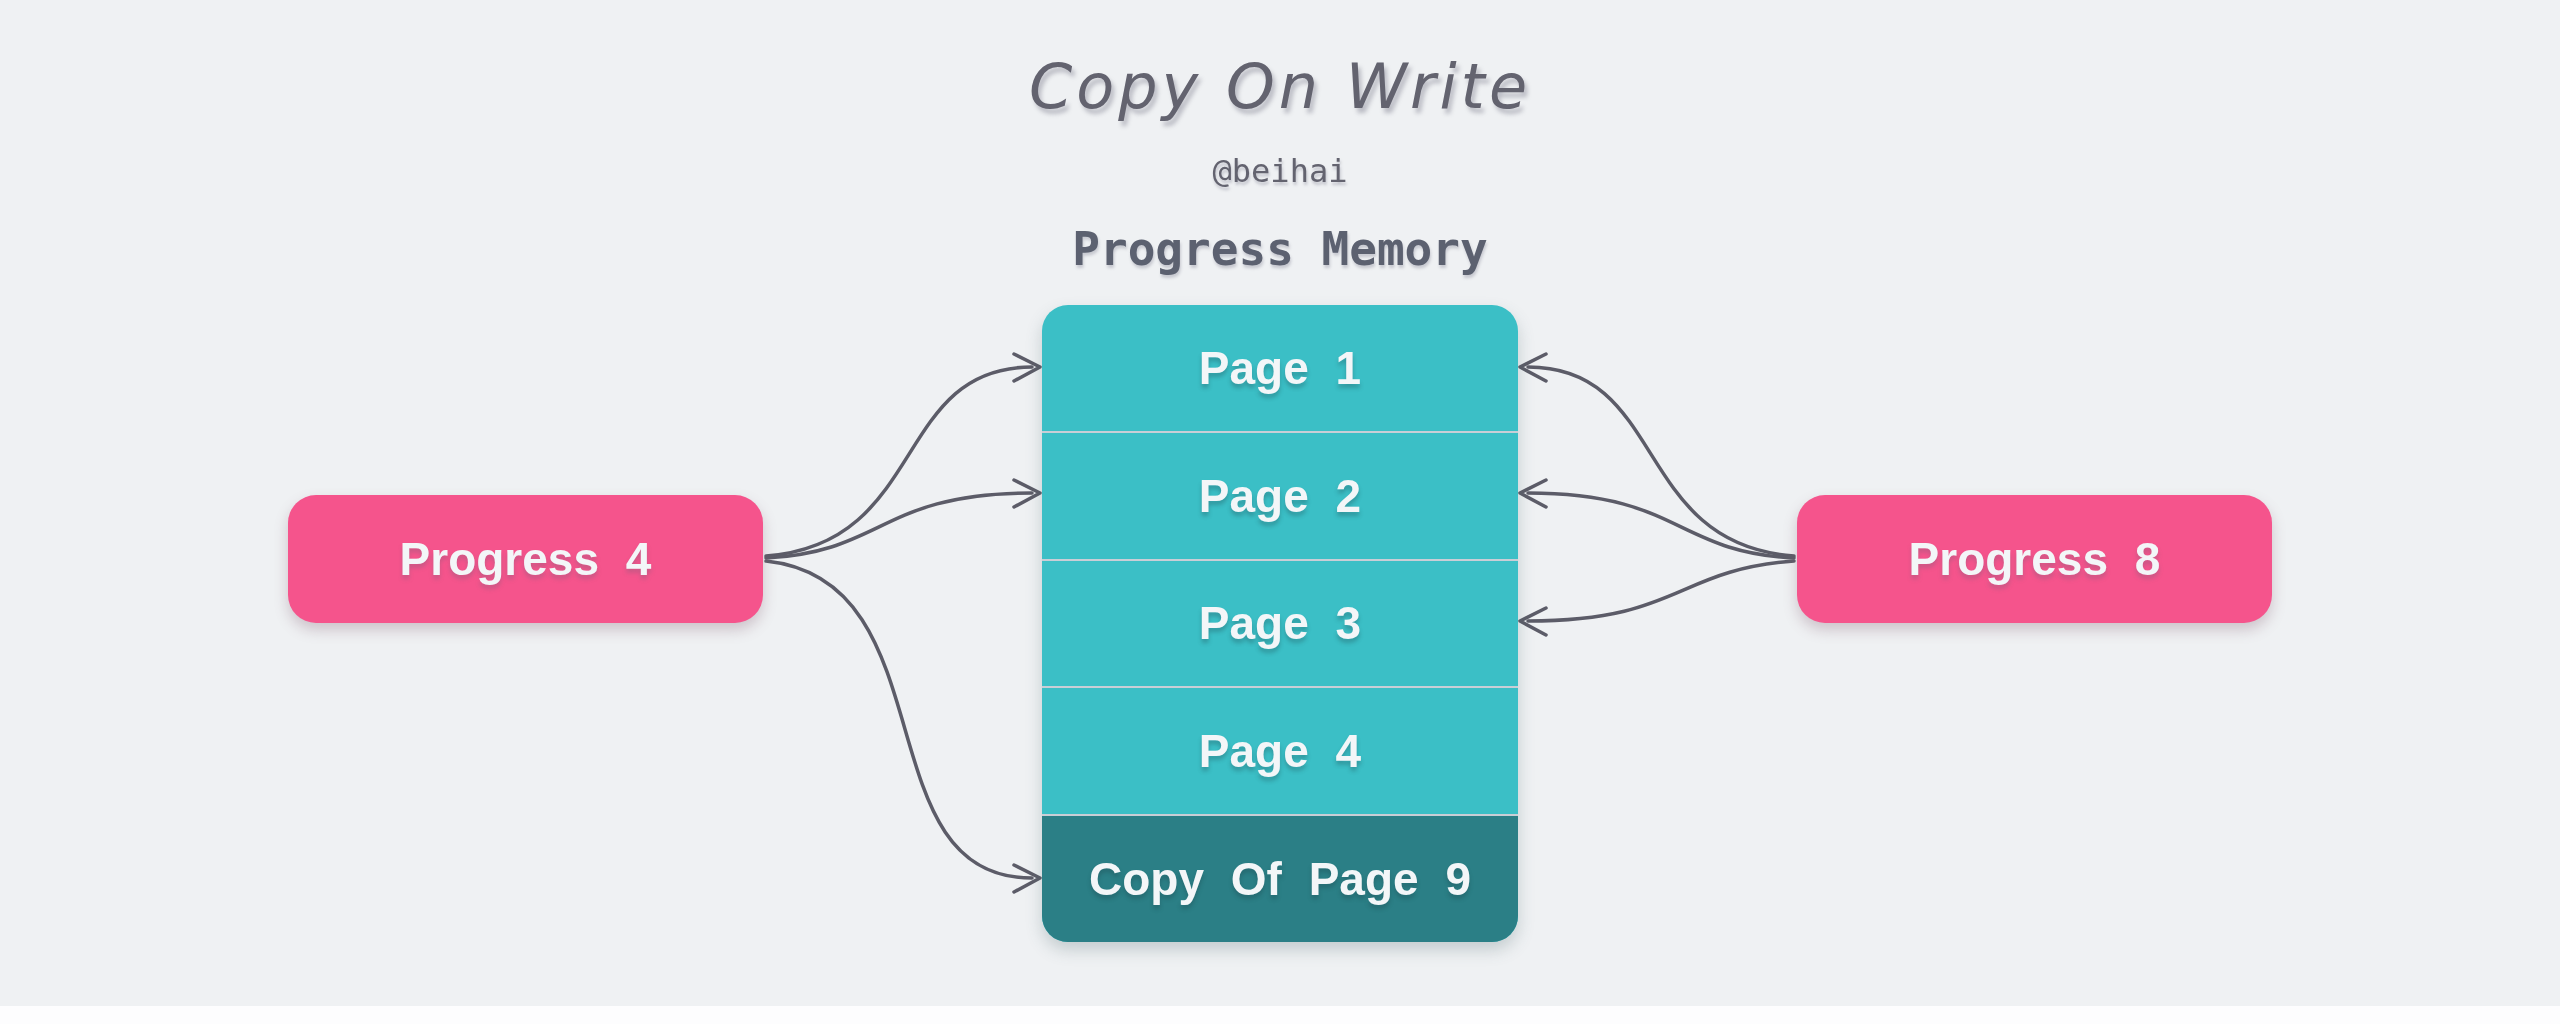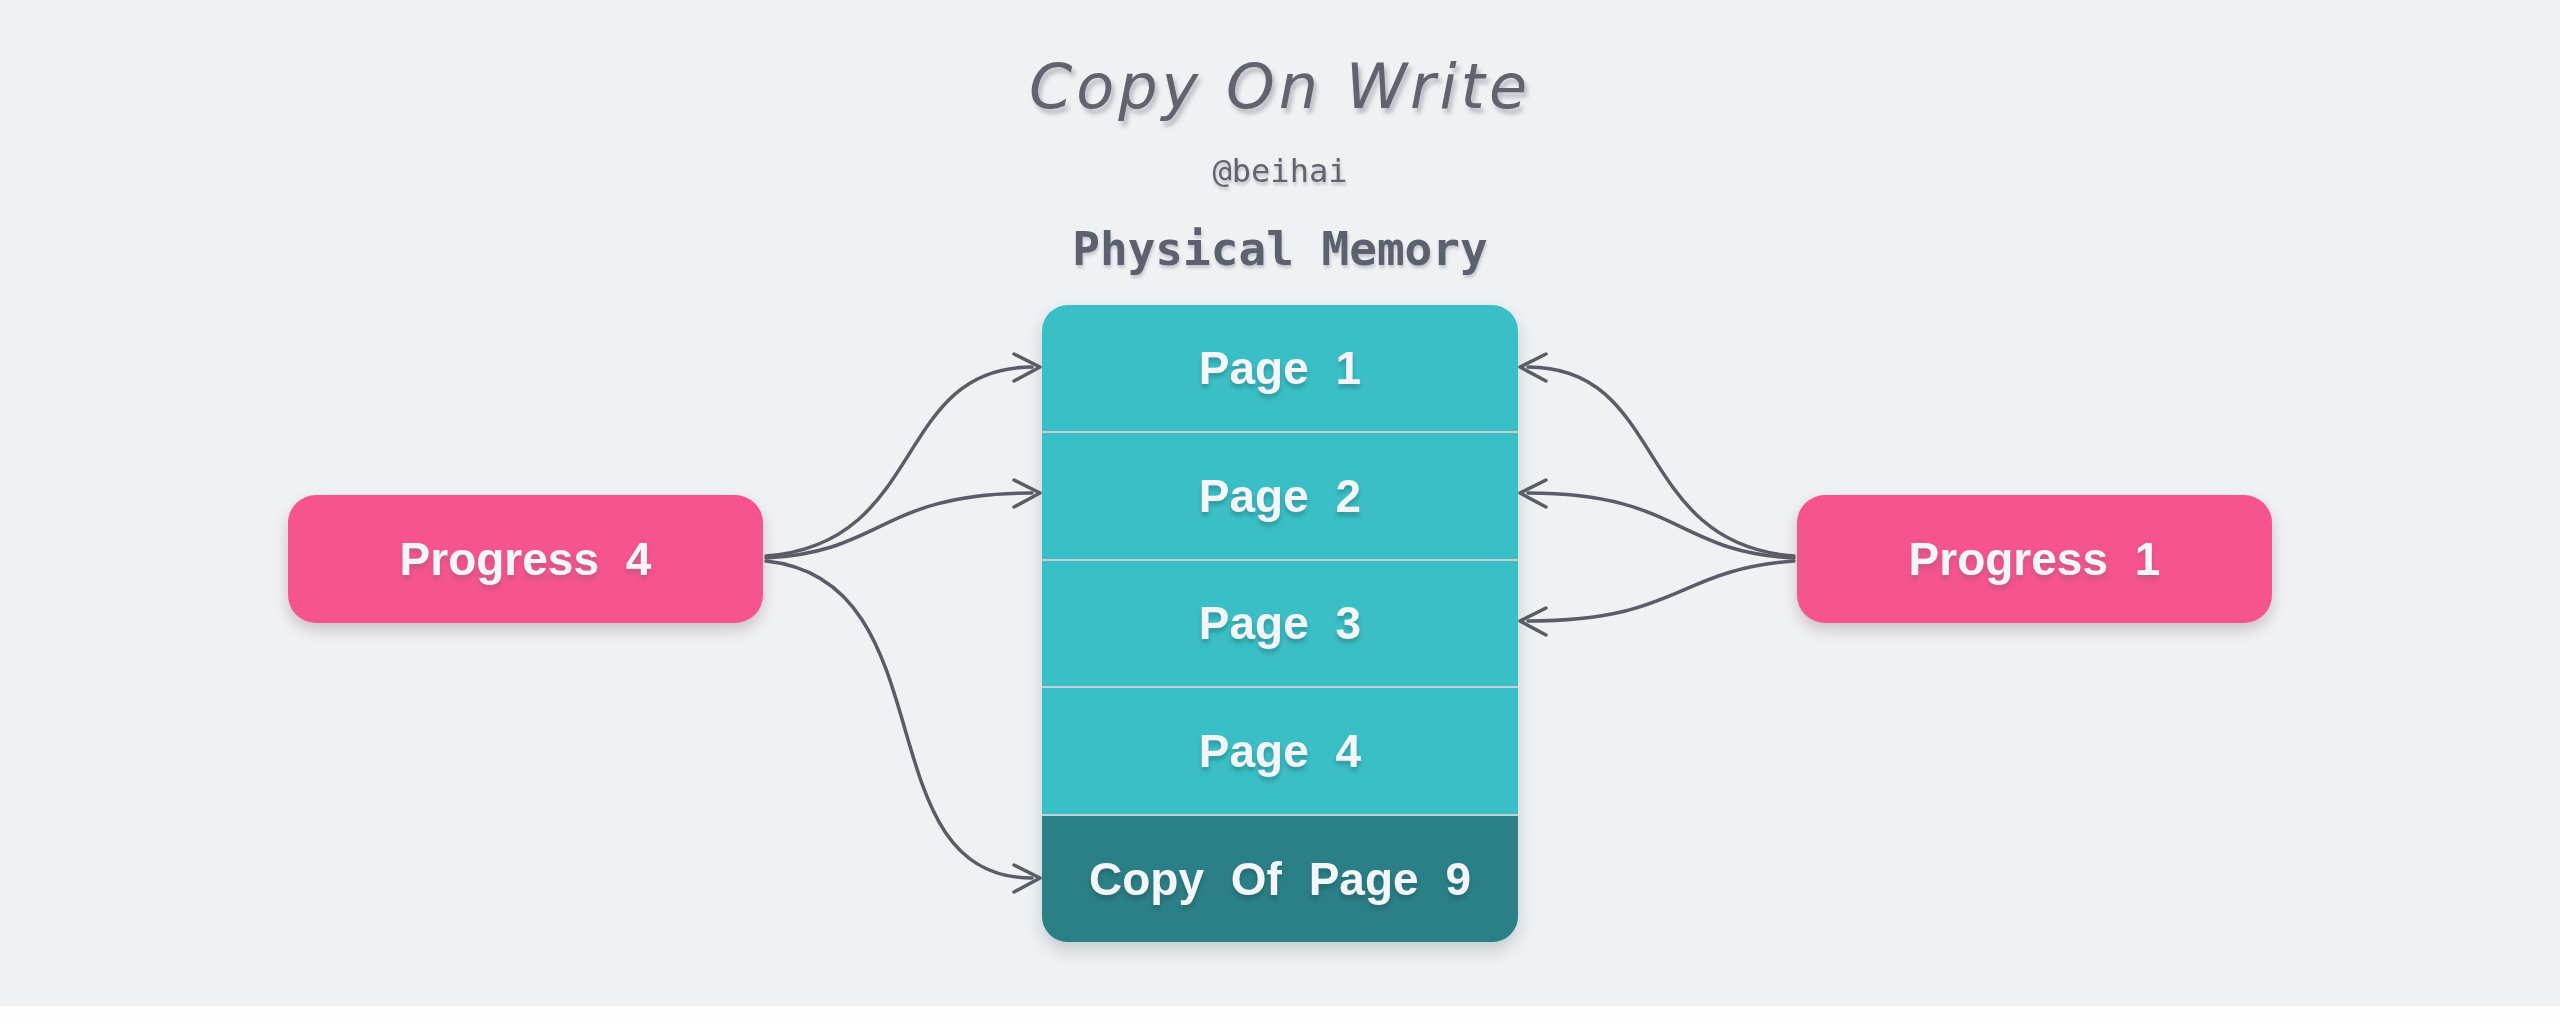--- a/index.html
+++ b/index.html
@@ -81,21 +81,21 @@
     background:#fdfdfe;
   }
 </style>
 </head>
 <body>
 
 <div id="stage">
 
   <div class="title">Copy On Write</div>
   <div class="author">@beihai</div>
-  <div class="mem-label">Physical Memory</div>
+  <div class="mem-label">Progress Memory</div>
 
   <svg class="arrow-layer" viewBox="0 0 2560 1024">
 
     <path d="M 766 556 C 928 544 892 367 1032 367"></path>
     <path d="M 1014 354 L 1040 367 L 1014 381"></path>
     <path d="M 766 558 C 885 552 880 493 1032 493"></path>
     <path d="M 1014 480 L 1040 493 L 1014 507"></path>
     <path d="M 766 561 C 950 580 862 878 1032 878"></path>
     <path d="M 1014 865 L 1040 878 L 1014 892"></path>
 
@@ -122,17 +122,17 @@
     </div>
     <div class="mem-row highlight">
       <span class="box-text">Copy Of Page 9</span>
     </div>
   </div>
 
   <div class="proc-box" id="proc-left">
     <span class="box-text">Progress 4</span>
   </div>
   <div class="proc-box" id="proc-right">
-    <span class="box-text">Progress 1</span>
+    <span class="box-text">Progress 8</span>
   </div>
 
   <div class="bottom-strip"></div>
 </div>
 
 </body></html>

